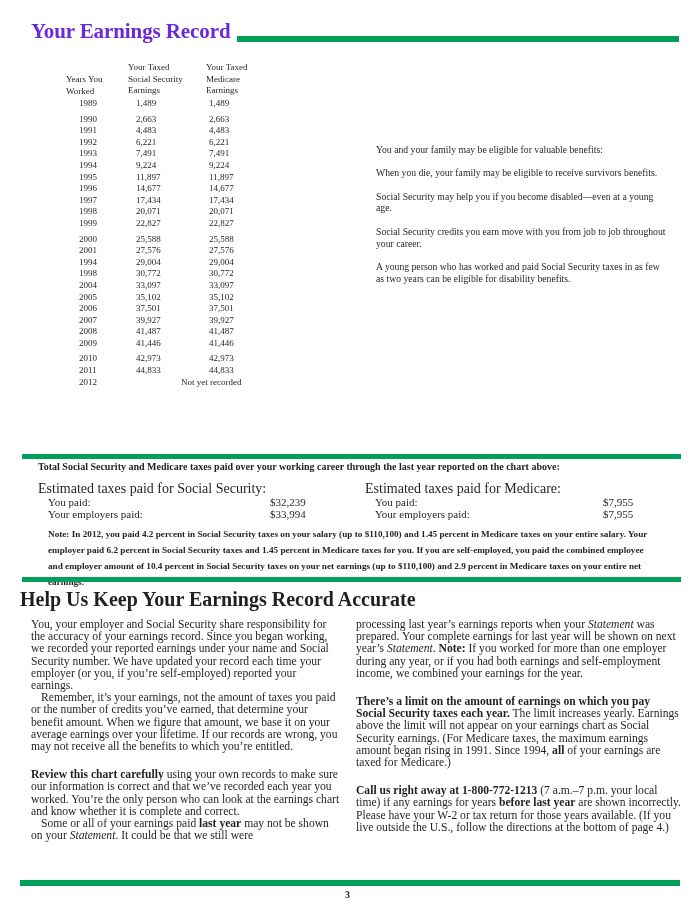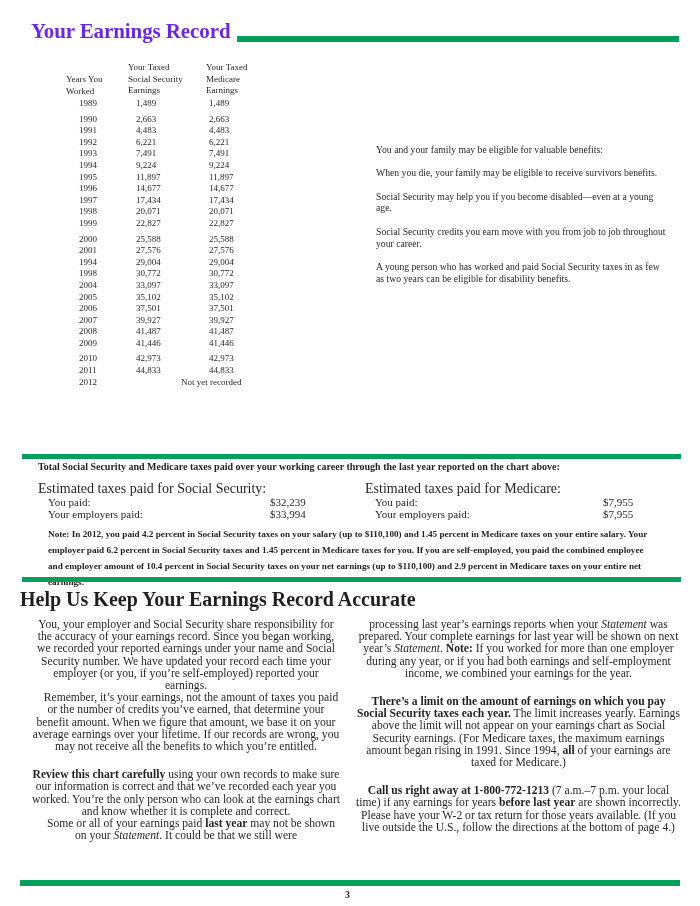--- a/index.html
+++ b/index.html
@@ -38,21 +38,21 @@
   .tax-col-title { font-size: 14px; white-space: nowrap; }
   .tax-line { font-size: 11px; white-space: nowrap; }
   #tax-note {
     left: 48px; top: 526px; width: 610px; font-size: 9.2px; font-weight: bold; line-height: 16px;
   }
   #tax-bar-bottom { left: 22px; top: 577px; width: 659px; height: 5px; }
 
   
   #help-title { left: 20px; top: 588px; font-size: 20px; font-weight: bold; white-space: nowrap; }
   .col { font-size: 11.6px; line-height: 12.2px; color: #231f20; }
-  .col p { margin: 0; text-align: center; }
+  .col p { margin: 0; }
   .col p.sp { margin-top: 16px; }
   .col .indent { text-indent: 10px; }
   #help-left { left: 31px; top: 619px; width: 310px; }
   #help-right { left: 356px; top: 619px; width: 325px; }
 
   #footer-bar { left: 20px; top: 880px; width: 660px; height: 6px; }
   #page-number { left: 345px; top: 889px; font-size: 10px; font-weight: bold; }
 </style>
 </head>
 <body>

